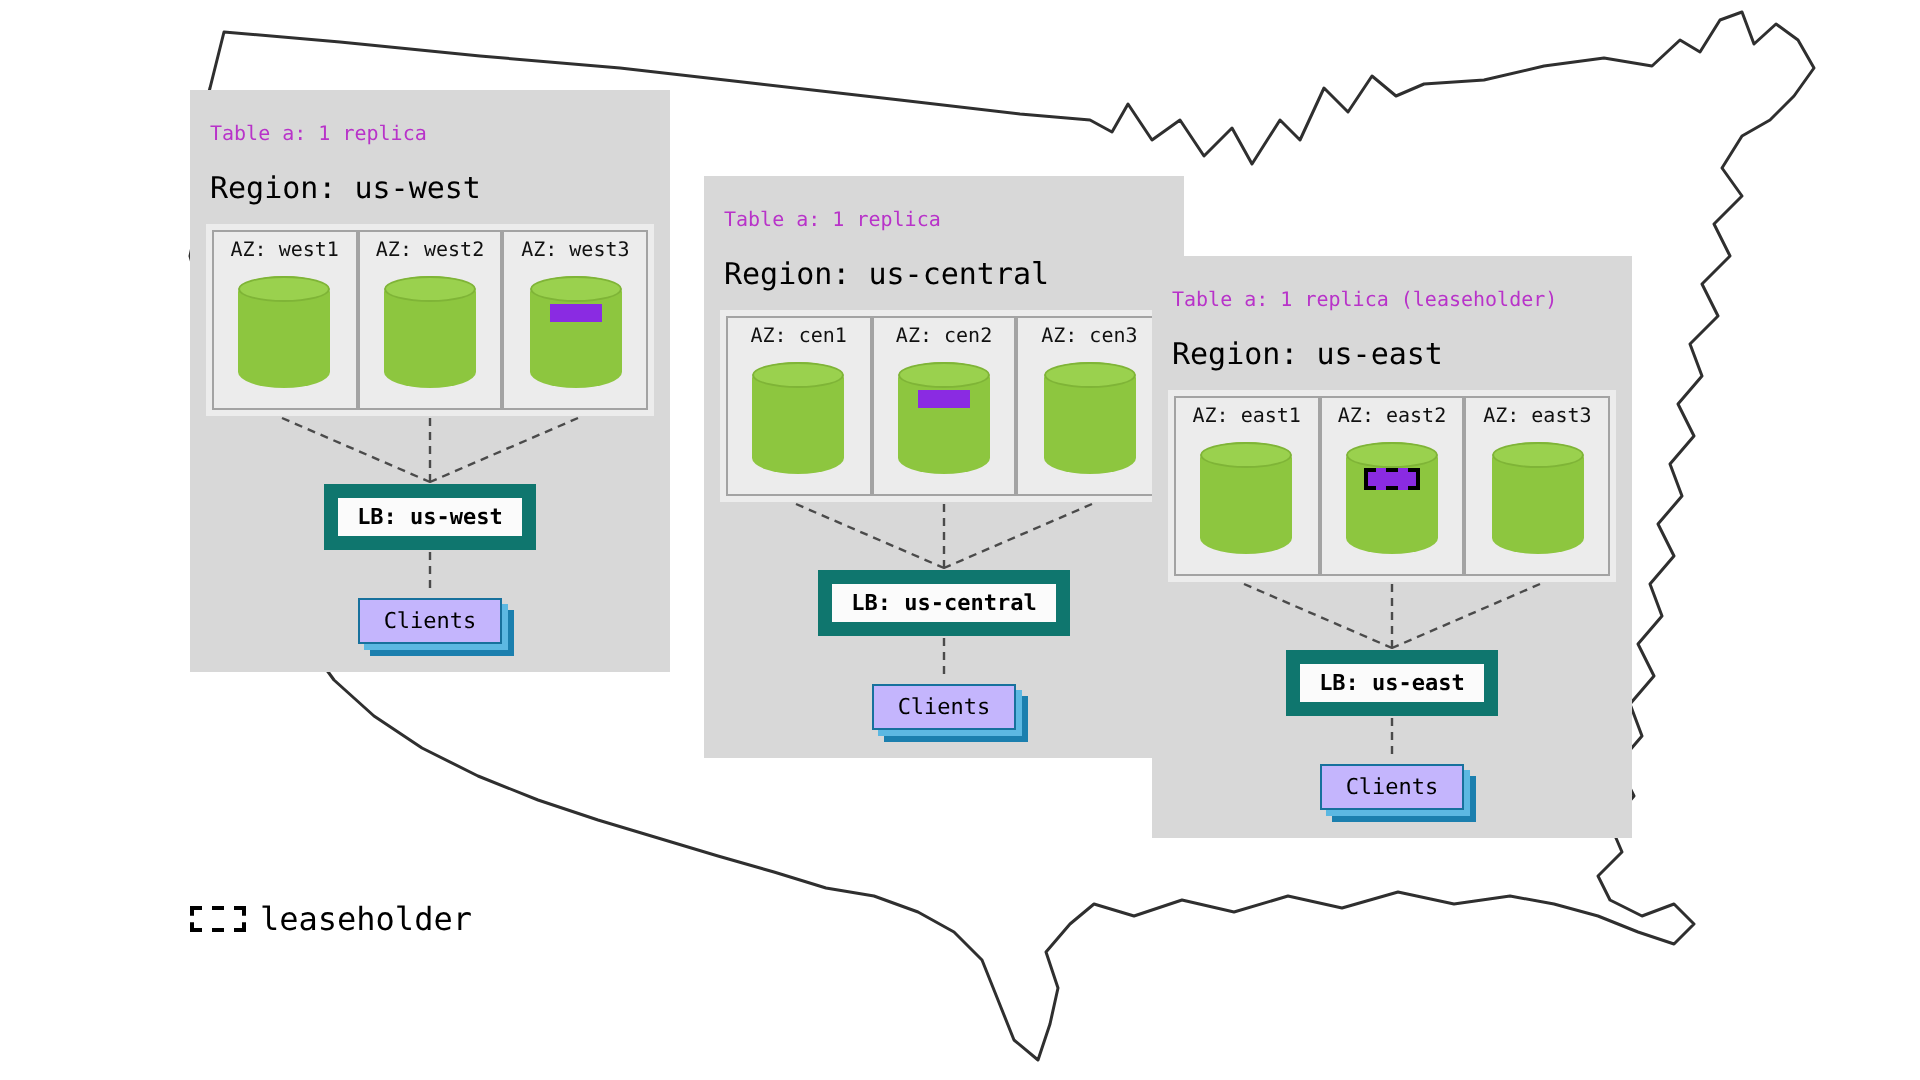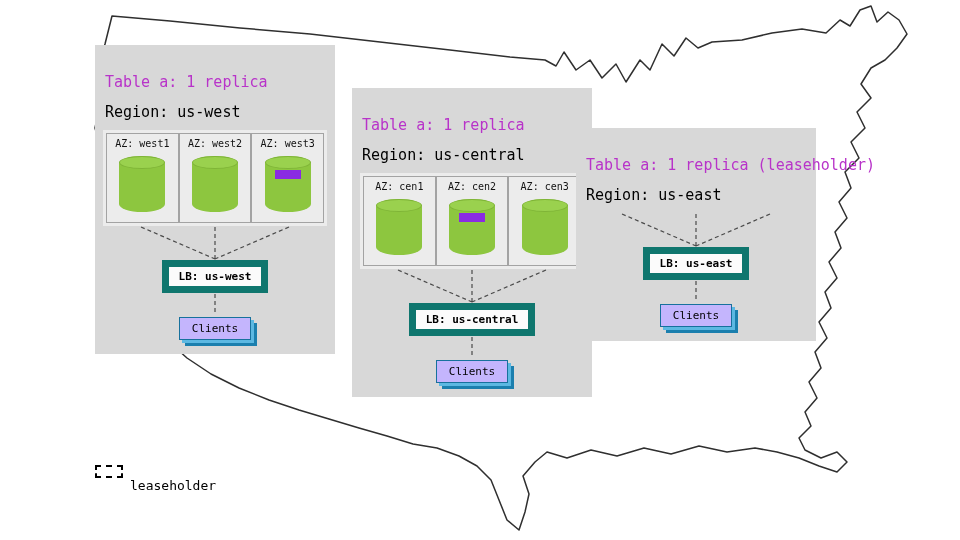--- a/index.html
+++ b/index.html
@@ -7,21 +7,21 @@
     width:960px;height:540px;position:relative;overflow:hidden;
     background:#ffffff;
     font-family:"DejaVu Sans Mono","Liberation Mono",monospace;
   }
   .map-svg{position:absolute;left:0;top:0;z-index:0;}
 
   .card{
     position:absolute;width:240px;background:#d8d8d8;
     padding:8px 8px 14px;box-sizing:border-box;z-index:2;
   }
-  .card-title{font-size:15px;color:#b833c9;margin:20px 0 12px 2px;white-space:nowrap;}
+  .card-title{font-size:10px;color:#b833c9;margin:9px 0 12px 2px;white-space:nowrap;}
   .region-label{font-size:15px;color:#000;margin:0 0 9px 2px;}
 
   .az-panel{background:#ececec;padding:3px;display:flex;justify-content:space-between;}
   .az-box{
     width:74px;box-sizing:border-box;border:1px solid #a3a3a3;background:#ececec;
     padding:4px 0 10px;text-align:center;
   }
   .az-label{font-size:10px;color:#111;white-space:nowrap;}
 
   .cyl{width:46px;height:56px;margin:7px auto 0;position:relative;background:#8dc63f;border-radius:23px/8px;}
@@ -42,21 +42,21 @@
   }
   .clients-row{text-align:center;margin-top:2px;}
   .clients-box{
     display:inline-block;background:#c4b5fd;border:1px solid #17719d;
     padding:4px 12px;font-size:11px;color:#000;
     box-shadow:3px 3px 0 0 #5cb8e2,6px 6px 0 0 #1b7fae;
   }
 
   .legend{position:absolute;left:95px;top:450px;display:flex;align-items:center;gap:7px;z-index:2;}
   .legend-swatch{width:24px;height:9px;border:2px dashed #000;background:#fff;}
-  .legend-label{font-size:13px;color:#000;margin-top:28px;}
+  .legend-label{font-size:16px;color:#000;}
 
   #card-us-west{left:95px;top:45px;}
   #card-us-central{left:352px;top:88px;}
   #card-us-east{left:576px;top:128px;}
 </style>
 </head>
 <body>
 
 <svg class="map-svg" width="960" height="540" viewBox="0 0 960 540" aria-hidden="true">
   <path fill="#ffffff" stroke="#2f2f2f" stroke-width="1.5" stroke-linejoin="round" d="M112,16 L170,21 L240,28 L310,34 L380,42 L450,50 L510,57 L545,60
@@ -141,20 +141,40 @@
     <path d="M112,1 L112,21" stroke="#4a4a4a" stroke-width="1.2" stroke-dasharray="4 3" fill="none"></path>
   </svg>
   <div class="clients-row">
     <span class="clients-box">Clients</span>
   </div>
 </div>
 
 <div class="card" id="card-us-east">
   <div class="card-title">Table a: 1 replica (leaseholder)</div>
   <div class="region-label">Region: us-east</div>
+  <div class="az-panel">
+    <div class="az-box">
+      <div class="az-label">AZ: east1</div>
+      <div class="cyl">
+        
+      </div>
+    </div>
+    <div class="az-box">
+      <div class="az-label">AZ: east2</div>
+      <div class="cyl">
+        <div class="marker show leaseholder"></div>
+      </div>
+    </div>
+    <div class="az-box">
+      <div class="az-label">AZ: east3</div>
+      <div class="cyl">
+        
+      </div>
+    </div>
+  </div>
   <svg class="connector" width="224" height="34">
     <path d="M38,1 L112,33 M112,1 L112,33 M186,1 L112,33" stroke="#4a4a4a" stroke-width="1.2" stroke-dasharray="4 3" fill="none"></path>
   </svg>
   <div class="lb-row">
     <span class="lb-box">LB: us-east</span>
   </div>
   <svg class="connector" width="224" height="22">
     <path d="M112,1 L112,21" stroke="#4a4a4a" stroke-width="1.2" stroke-dasharray="4 3" fill="none"></path>
   </svg>
   <div class="clients-row">

